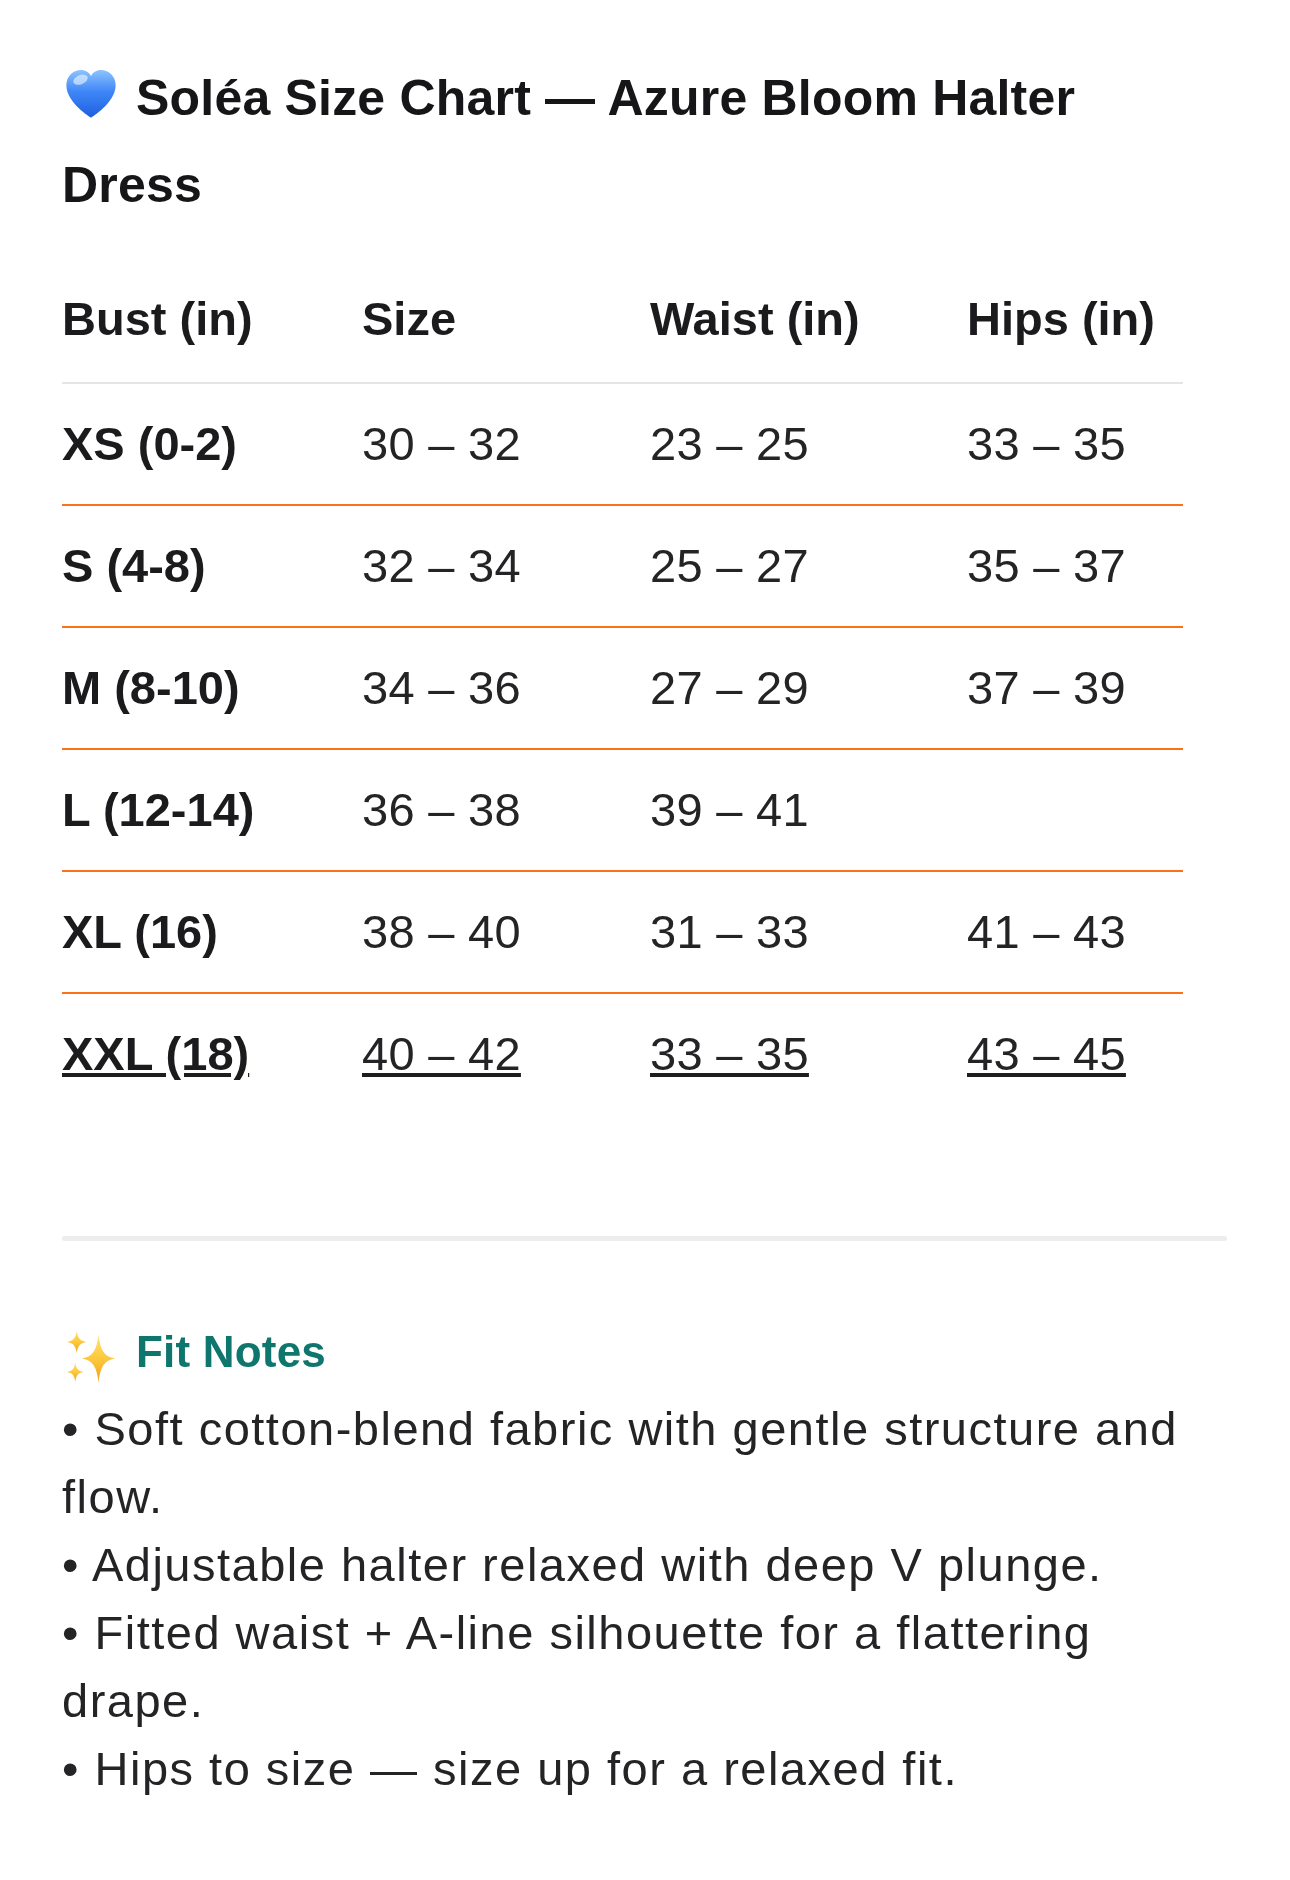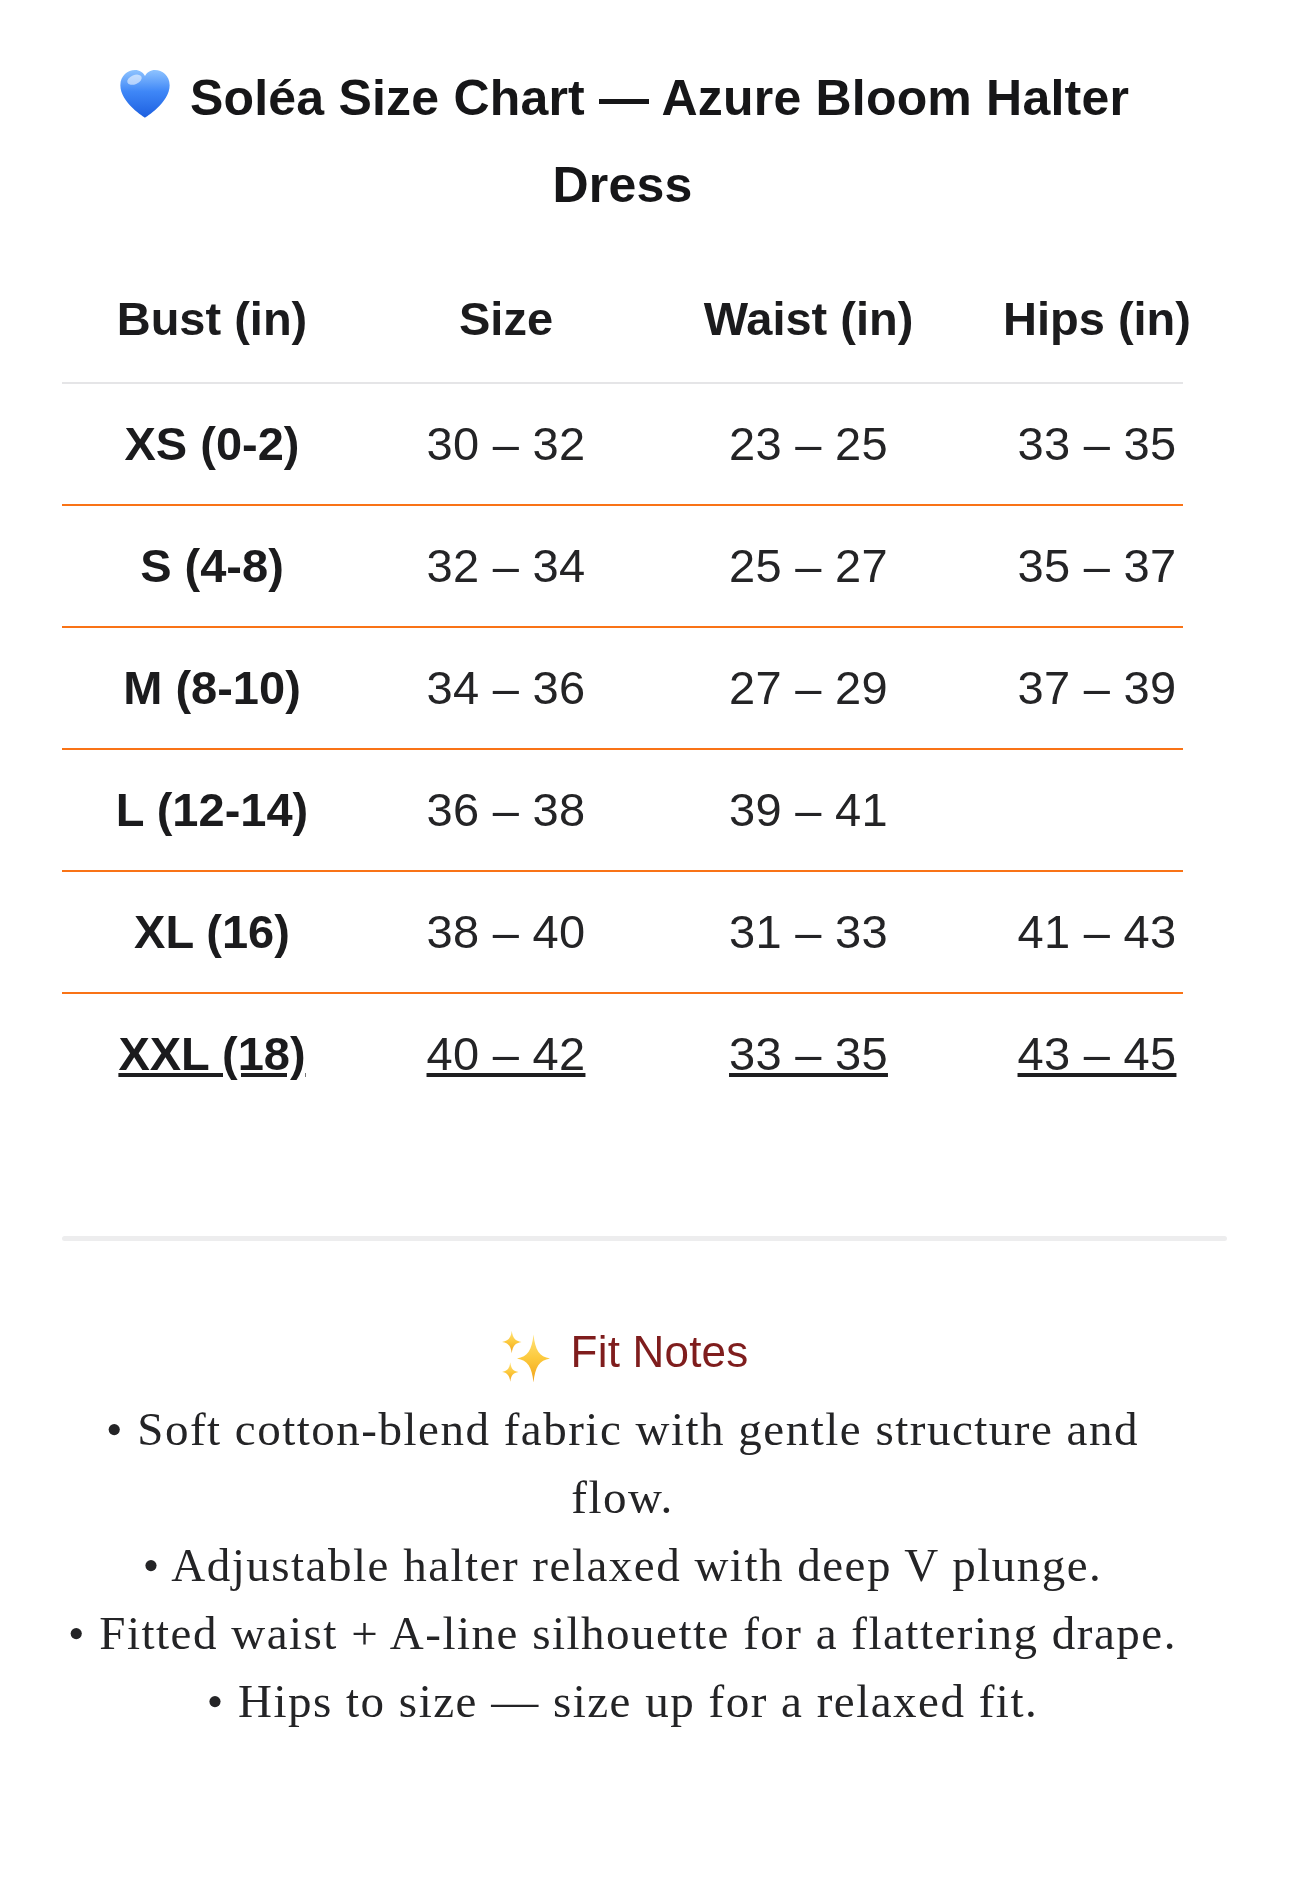--- a/index.html
+++ b/index.html
@@ -5,21 +5,20 @@
   html,body { margin:0; padding:0; background:#ffffff; }
   .page {
     position:relative;
     width:1246px; height:1880px;
     background:#ffffff;
     color:#1e1e20;
     font-family:"Liberation Sans", "DejaVu Sans", sans-serif;
     overflow:hidden;
     box-sizing:border-box;
     padding:58px 63px 0 62px;
-    text-align:center;
   }
   .title {
     margin:0;
     font-size:50px;
     line-height:80px;
     font-weight:700;
     letter-spacing:0.2px;
     color:#161618;
   }
   .emoji { display:inline-block; vertical-align:-7px; }
@@ -53,30 +52,29 @@
   .divider {
     margin-top:122px;
     height:5px; width:1165px;
     background:#ededee;
     border-radius:3px;
   }
 
   .notes-heading {
     margin:82px 0 7px 0;
     font-size:44px; line-height:58px;
-    font-weight:400; color:#7f1d1d;
+    font-weight:700; color:#0f766e;
     letter-spacing:0.2px;
   }
   .notes-heading .emoji { margin-right:16px; }
   .notes-body p {
     margin:0;
     font-size:47px; line-height:68px;
     font-weight:400; color:#242426;
     letter-spacing:1.5px;
-    font-family:Liberation Serif, serif;
   }
 </style>
 </head>
 <body>
 
 <div class="page">
 
   <h1 class="title"><span class="emoji heart"><svg viewBox="0 0 32 29" xmlns="http://www.w3.org/2000/svg">
           <defs>
             <linearGradient id="hg" x1="0" y1="0" x2="0" y2="1">

